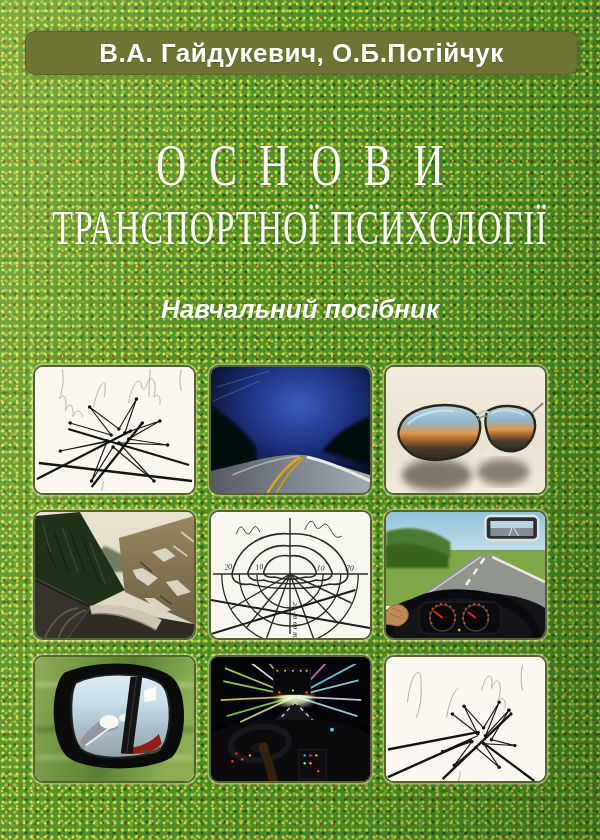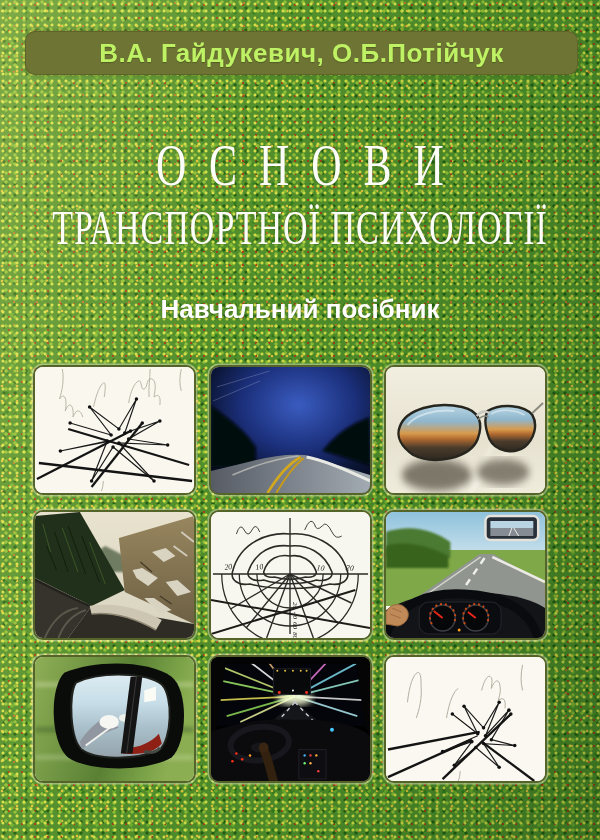--- a/index.html
+++ b/index.html
@@ -17,31 +17,31 @@
       radial-gradient(circle at 7px 13px, #2f7a1c 0 1.3px, transparent 2.1px),
       radial-gradient(circle at 14px 3px, #c2702a 0 0.8px, transparent 1.4px);
     background-size:7px 7px,9px 9px,11px 11px,13px 13px,15px 15px,17px 17px,19px 19px,23px 23px;}
   .cover::after{content:"";position:absolute;inset:0;z-index:1;pointer-events:none;
     background:linear-gradient(105deg, rgba(240,244,140,.30) 0%, rgba(140,190,50,.06) 35%,
       rgba(25,85,12,.16) 68%, rgba(8,45,4,.30) 100%);}
   .layer{position:absolute;z-index:2;}
   .author-bar{left:25px;top:31px;width:553px;height:44px;background:#6d7434;border-radius:10px;
     box-shadow:inset 0 0 0 1px rgba(70,70,25,.35), 0 0 6px rgba(60,80,20,.4);
     display:flex;align-items:center;justify-content:center;}
-  .author-bar span{color:#bef264;font-weight:bold;font-size:26px;letter-spacing:.5px;
+  .author-bar span{color:#ffffff;font-weight:bold;font-size:26px;letter-spacing:.5px;
     text-shadow:0 1px 1px rgba(40,50,10,.35);}
   .title{left:0;width:600px;text-align:center;color:#fdfdf8;margin:0;
     font-family:"Liberation Serif",serif;font-weight:normal;
     text-shadow:0 0 2px rgba(30,60,15,.45);}
   .title-1{top:132px;font-size:42px;letter-spacing:22px;text-indent:22px;
     transform:scaleY(1.4);transform-origin:top center;}
   .title-2{top:200px;font-size:34px;letter-spacing:1px;
     transform:scaleY(1.45);transform-origin:top center;}
   .subtitle{left:0;top:294px;width:600px;text-align:center;color:#fff;
-    font-size:26px;font-weight:bold;
+    font-size:26px;font-weight:bold;font-style:italic;
     text-shadow:0 1px 2px rgba(30,60,15,.4);}
   .grid{left:33px;top:365px;width:514px;display:grid;
     grid-template-columns:163px 163px 163px;grid-template-rows:130px 130px 128px;
     column-gap:12.5px;row-gap:15px;}
   .tile{margin:0;border:2px solid #55652a;border-radius:10px;overflow:hidden;
     background:#f8f7ef;box-shadow:0 0 0 1.5px rgba(238,238,205,.45);}
   .tile svg{display:block;width:100%;height:100%;}
   .tile text{font-family:"Liberation Serif",serif;font-style:italic;fill:#26241e;}
 </style>
 </head>

